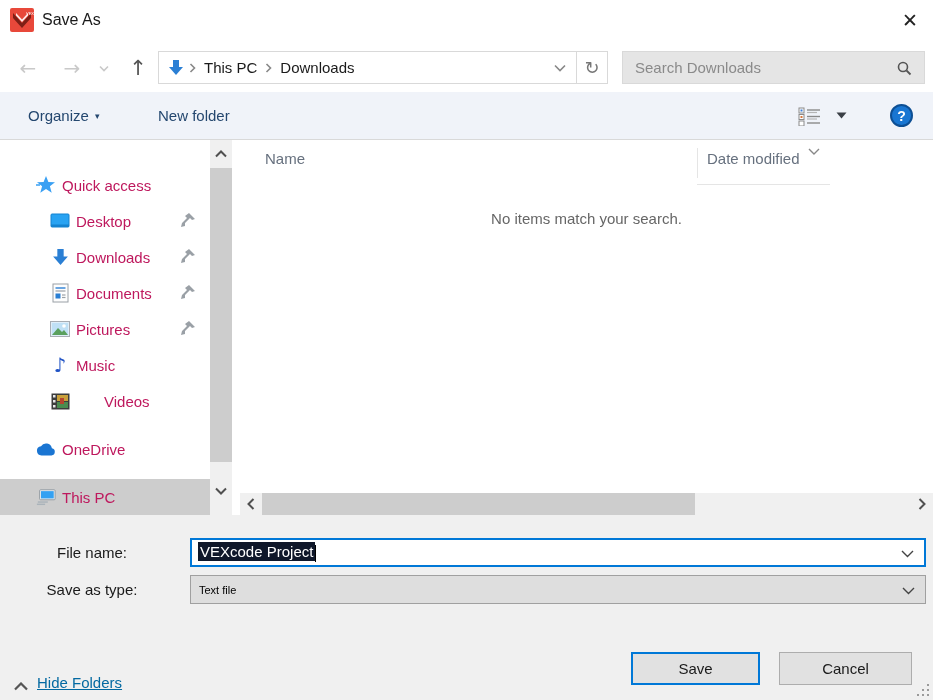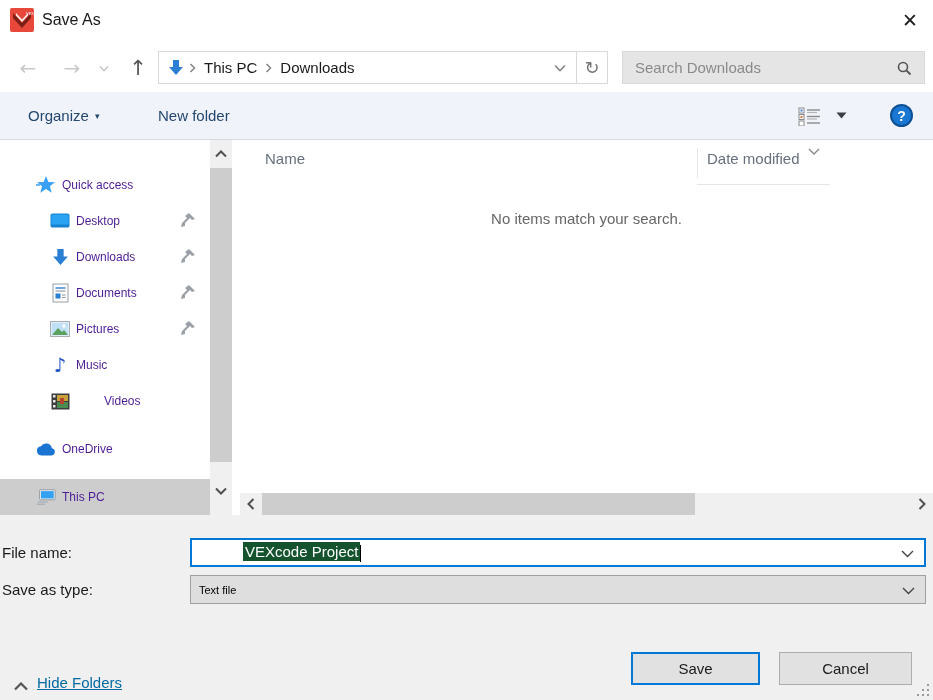--- a/index.html
+++ b/index.html
@@ -40,21 +40,21 @@
   .tb-item { position:absolute; top:0; height:47px; display:flex; align-items:center;
              font-size:15px; color:#24476f; }
   .tb-caret { font-size:9px; margin-left:6px; color:#24476f; }
 
   
   .content { position:absolute; left:0; top:140px; width:933px; height:375px; background:#fff; }
 
   
   .sidebar { position:absolute; left:0; top:0; width:210px; height:375px; background:#fff; }
   .side-row { position:absolute; left:0; width:210px; height:36px; display:flex; align-items:center; }
-  .side-row .lbl { font-size:12px; color:#4c1d95; white-space:nowrap; }
+  .side-row .lbl { font-size:15px; color:#be185d; white-space:nowrap; }
   .side-row.selected { background:#cdcdcd; }
   .icon16 { width:20px; height:20px; display:flex; align-items:center; justify-content:center; flex:0 0 20px; }
   .pin { position:absolute; right:14px; top:9px; width:16px; height:16px; }
 
   
   .vscroll { position:absolute; left:210px; top:0; width:22px; height:375px; background:#f0f0f0; }
   .vscroll .thumb { position:absolute; left:0; top:28px; width:22px; height:294px; background:#cdcdcd; }
   .sb-btn { position:absolute; left:0; width:22px; height:24px; display:flex;
             align-items:center; justify-content:center; }
 
@@ -68,25 +68,25 @@
                font-size:15px; color:#666; }
 
   
   .hscroll { position:absolute; left:240px; top:353px; width:693px; height:22px; background:#f0f0f0; }
   .hscroll .thumb { position:absolute; left:22px; top:0; width:433px; height:22px; background:#cdcdcd; }
   .hs-btn { position:absolute; top:0; width:22px; height:22px; display:flex;
             align-items:center; justify-content:center; }
 
   
   .bottom { position:absolute; left:0; top:515px; width:933px; height:185px; background:#f0f0f0; }
-  .fieldlabel { position:absolute; width:180px; text-align:left; font-size:15px; color:#1a1a1a; }
+  .fieldlabel { position:absolute; width:180px; text-align:center; font-size:15px; color:#1a1a1a; }
   .fn-combo { position:absolute; left:190px; top:23px; width:736px; height:29px;
               background:#fff; border:2px solid #0078d7; display:flex; align-items:center; }
   .fn-text { margin-left:6px; font-size:15px; }
-  .fn-sel { background:#14532d; color:#fff; padding:1px 2px;margin-left:45px; }
+  .fn-sel { background:#0f172a; color:#fff; padding:1px 2px; }
   .fn-cursor { display:inline-block; width:1px; height:17px; background:#000; vertical-align:middle; }
   .combo-chev { margin-left:auto; padding-right:10px; }
   .st-combo { position:absolute; left:190px; top:60px; width:736px; height:29px;
               background:#dedede; border:1px solid #a0a0a0; display:flex; align-items:center; }
   .st-text { margin-left:8px; font-size:11px; color:#000000; }
 
   .hidefolders { position:absolute; left:14px; top:146px; height:30px; display:flex;
                  align-items:flex-end; font-size:15px; color:#0369a1;text-decoration:underline; }
   .btn { position:absolute; top:137px; height:33px; display:flex; align-items:center;
          justify-content:center; font-size:15px; color:#1a1a1a; background:#e1e1e1; }

